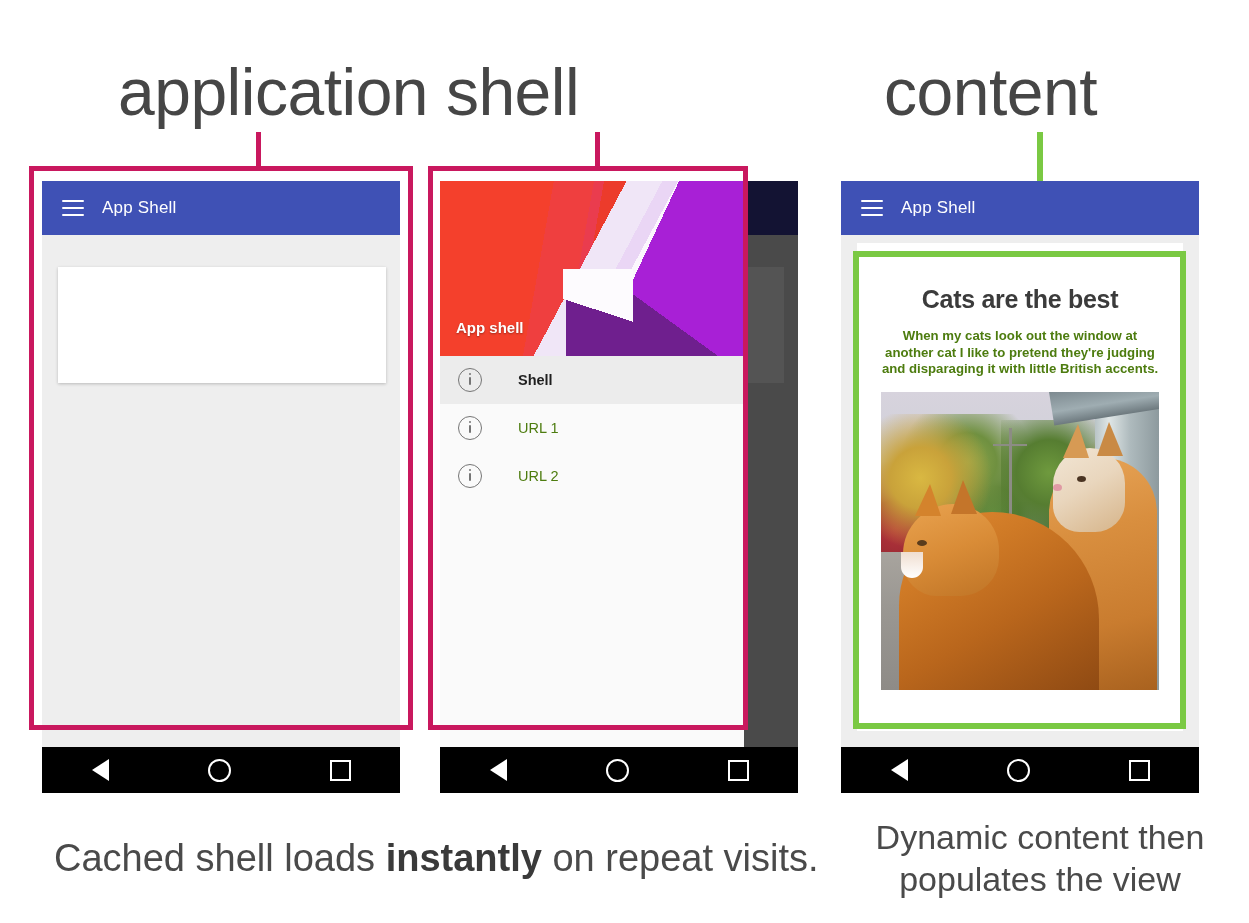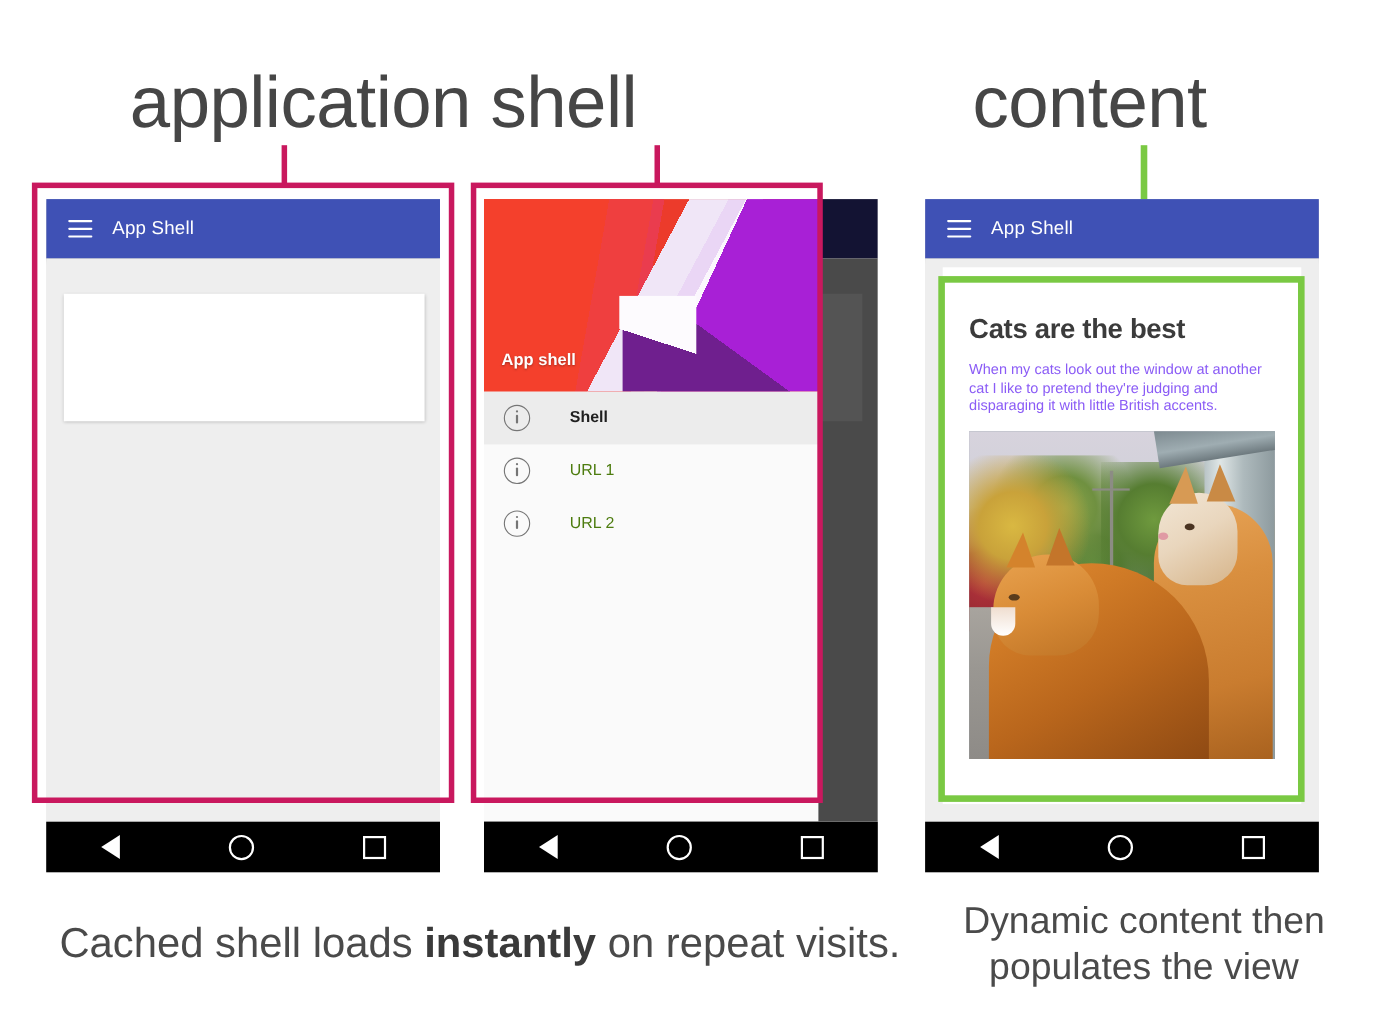--- a/index.html
+++ b/index.html
@@ -14,21 +14,21 @@
            white-space:nowrap;}
   #heading-app-shell{left:118px;top:40px;font-size:66px;line-height:76px;}
   #heading-content{left:884px;top:40px;font-size:66px;line-height:76px;}
 
   
   .ann-v{position:absolute;width:5px;background:#c9185e;}
   .ann-v-green{position:absolute;width:6px;background:#7ac943;}
 
   
   .phone{position:absolute;}
-  .screen{position:absolute;left:0;top:0;overflow:hidden;background:#eeeeee;}
+  .screen{position:absolute;left:0;top:0;overflow:hidden;background:#eeeeee;text-align:center;}
 
   .appbar{position:relative;height:54px;background:#3f51b5;display:flex;align-items:center;
           box-shadow:0 2px 4px rgba(0,0,0,.30);}
   .appbar.dim{background:#131333;box-shadow:none;}
   .hamburger{width:22px;height:16px;margin-left:20px;margin-right:18px;
              display:flex;flex-direction:column;justify-content:space-between;}
   .hamburger i{display:block;height:2px;background:#ffffff;border-radius:1px;}
   .appbar.dim .hamburger i{background:#3a3a52;}
   .appbar-title{color:#ffffff;font-size:17px;font-weight:500;letter-spacing:.2px;}
   .appbar.dim .appbar-title{color:#2e2e46;}
@@ -62,21 +62,21 @@
   .ico-info::before{content:"";position:absolute;left:50%;top:3.5px;margin-left:-0.8px;
             width:1.8px;height:2px;background:#757575;border-radius:1px;}
   .ico-info::after{content:"";position:absolute;left:50%;top:8px;margin-left:-0.8px;
             width:1.8px;height:8px;background:#757575;border-radius:1px;}
   .drawer-item-label{margin-left:36px;font-size:14.5px;color:#4d7c0f;}
   .drawer-item.active .drawer-item-label{font-weight:700;color:#1f1f1f;}
 
   
   .article{position:absolute;background:#ffffff;overflow:hidden;}
   .article h2{margin:0;font-size:25px;font-weight:700;color:#3b3b3b;letter-spacing:-.3px;}
-  .article p{margin:14px 0 0 0;font-size:13.2px;line-height:16.5px;color:#8b5cf6;}
+  .article p{margin:14px 0 0 0;font-size:13.2px;line-height:16.5px;color:#4d7c0f;font-weight:bold;}
 
   
   .photo{position:relative;overflow:hidden;background:#9aa4ad;}
   .ph-layer{position:absolute;}
 
   
   .frame{position:absolute;box-sizing:border-box;}
   .frame-pink{border:5px solid #c9185e;}
   .frame-green{border:6px solid #7ac943;}
 

